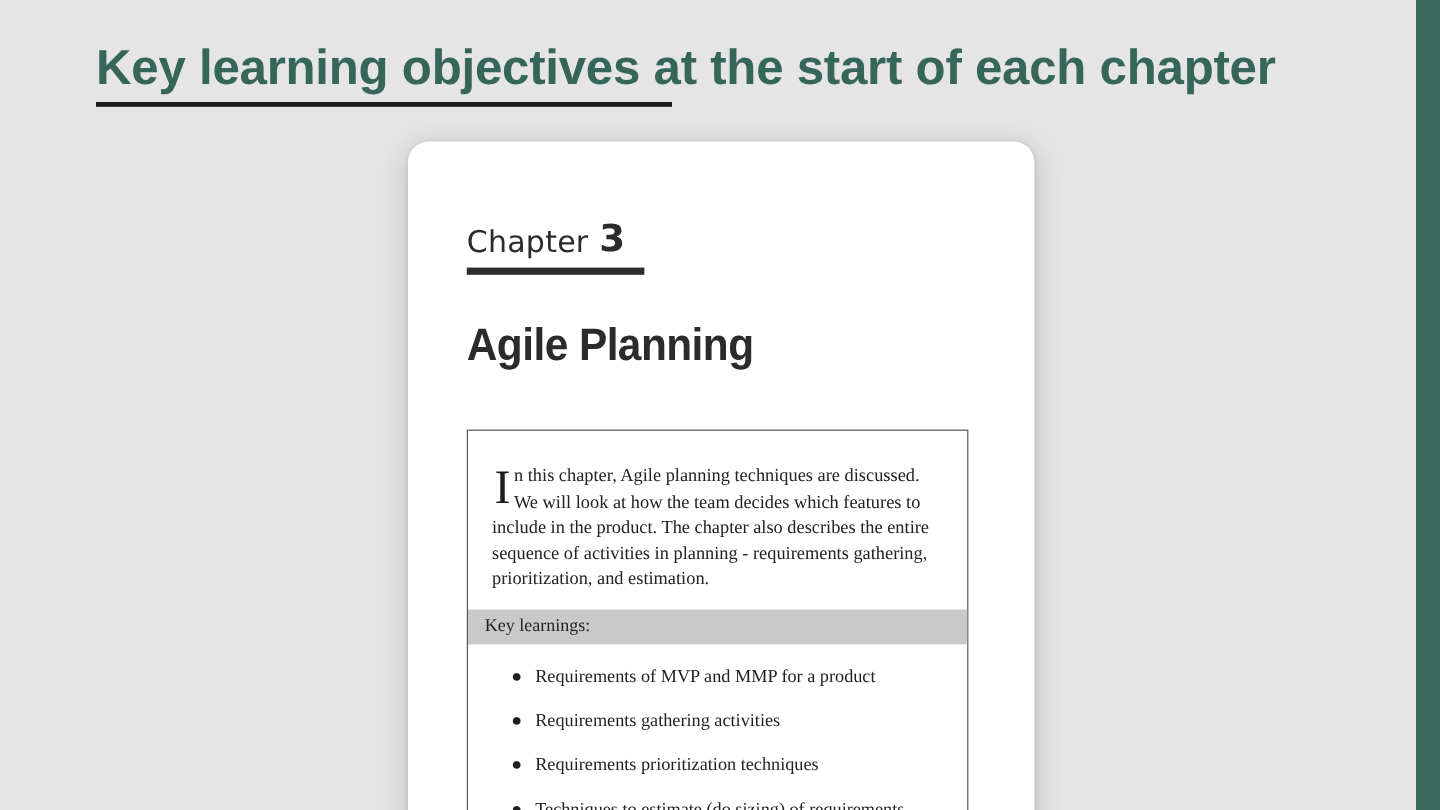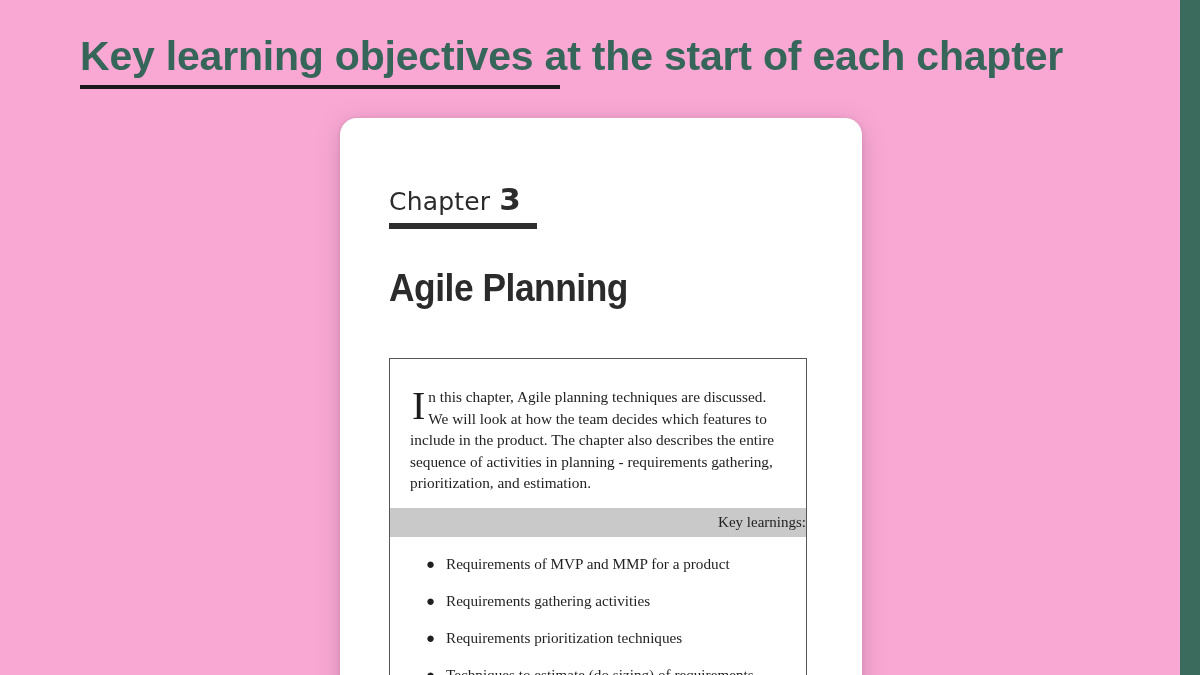--- a/index.html
+++ b/index.html
@@ -12,21 +12,21 @@
     overflow: hidden;
     background: #ffffff;
     font-family: "Liberation Sans", sans-serif;
     position: relative;
   }
 
   
   #slide {
     position: absolute;
     inset: 0;
-    background: #f9a8d4;
+    background: #e5e5e5;
     overflow: hidden;
   }
 
   
   #accent-bar {
     position: absolute;
     top: 0;
     right: 0;
     width: 20px;
     height: 675px;
@@ -140,21 +140,20 @@
     padding: 1px 3px 0 2px;
     color: #1c1c1c;
   }
 
   #key-learnings-bar {
     background: #c9c9c9;
     font-family: "Liberation Serif", serif;
     font-size: 15px;
     color: #1f1f1f;
     padding: 6px 0 6px 14px;
-    text-align: right;
   }
 
   #key-learnings-list {
     list-style: none;
     margin: 0;
     padding: 17px 0 22px 0;
   }
   #key-learnings-list li {
     font-family: "Liberation Serif", serif;
     font-size: 15.2px;

